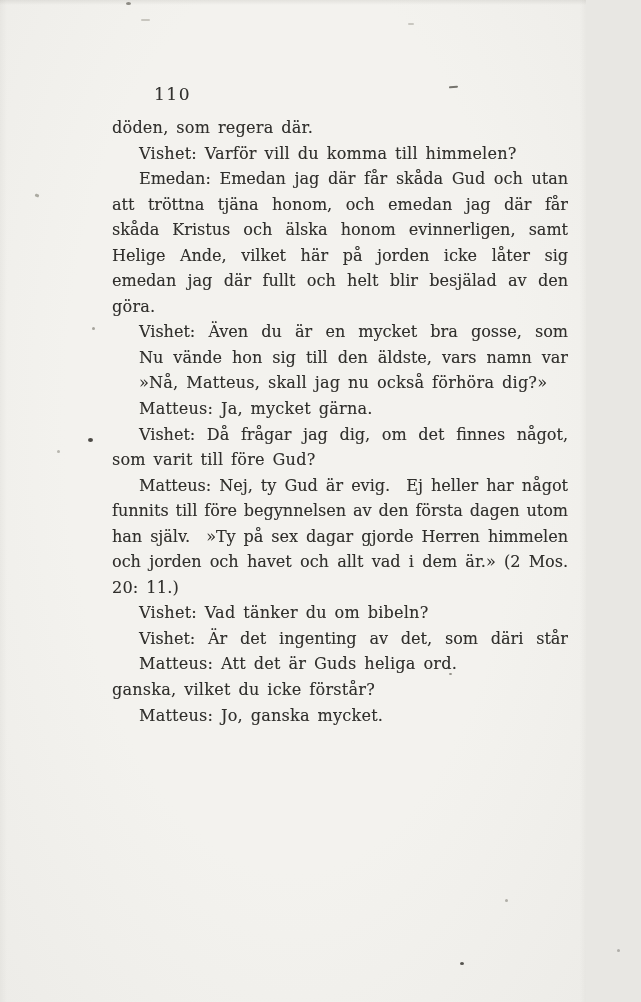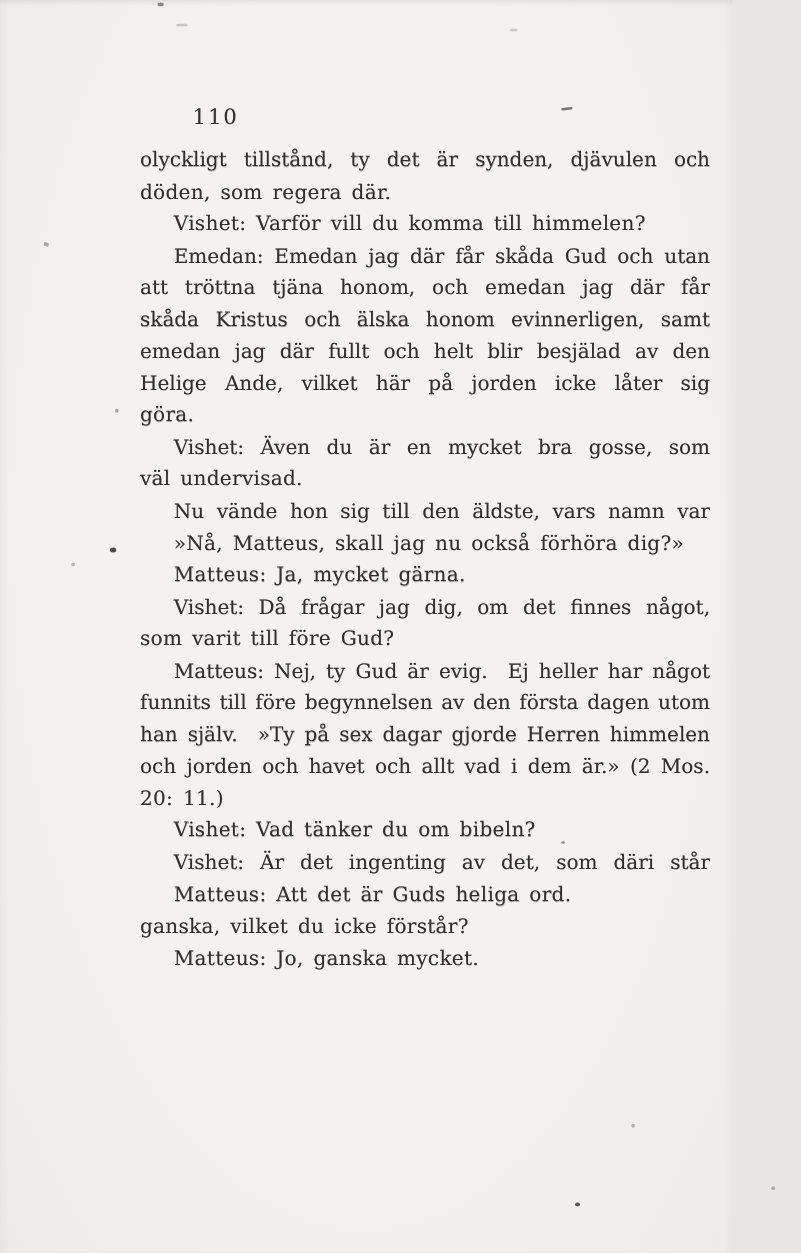--- a/index.html
+++ b/index.html
@@ -60,31 +60,29 @@
   .m12{left:35px;top:194px;width:4px;height:3px;background:#9a988f;opacity:.8;transform:rotate(20deg);border-radius:1px;}
 </style>
 </head>
 <body>
 
 <div class="page">
 
   <div class="pagenum">110</div>
 
   <div class="textblock">
-    <div class="line j">olyckligt tillstånd, ty det är synden, djävulen och</div>
     <div class="line">döden, som regera där.</div>
     <div class="line ind">Vishet: Varför vill du komma till himmelen?</div>
     <div class="line ind j">Emedan: Emedan jag där får skåda Gud och utan</div>
     <div class="line j">att tröttna tjäna honom, och emedan jag där får</div>
     <div class="line j">skåda Kristus och älska honom evinnerligen, samt</div>
+    <div class="line j">Helige Ande, vilket här på jorden icke låter sig</div>
     <div class="line j">emedan jag där fullt och helt blir besjälad av den</div>
-    <div class="line j">Helige Ande, vilket här på jorden icke låter sig</div>
     <div class="line">göra.</div>
     <div class="line ind j">Vishet: Även du är en mycket bra gosse, som ganska</div>
-    <div class="line">väl undervisad.</div>
     <div class="line ind j">Nu vände hon sig till den äldste, vars namn var</div>
     <div class="line ind">»Nå, Matteus, skall jag nu också förhöra dig?»</div>
     <div class="line ind">Matteus: Ja, mycket gärna.</div>
     <div class="line ind j">Vishet: Då frågar jag dig, om det finnes något,</div>
     <div class="line">som varit till före Gud?</div>
     <div class="line ind j">Matteus: Nej, ty Gud är evig.&nbsp; Ej heller har något</div>
     <div class="line j">funnits till före begynnelsen av den första dagen utom</div>
     <div class="line j">han själv.&nbsp; »Ty på sex dagar gjorde Herren himmelen</div>
     <div class="line j">och jorden och havet och allt vad i dem är.» (2 Mos.</div>
     <div class="line">20: 11.)</div>

